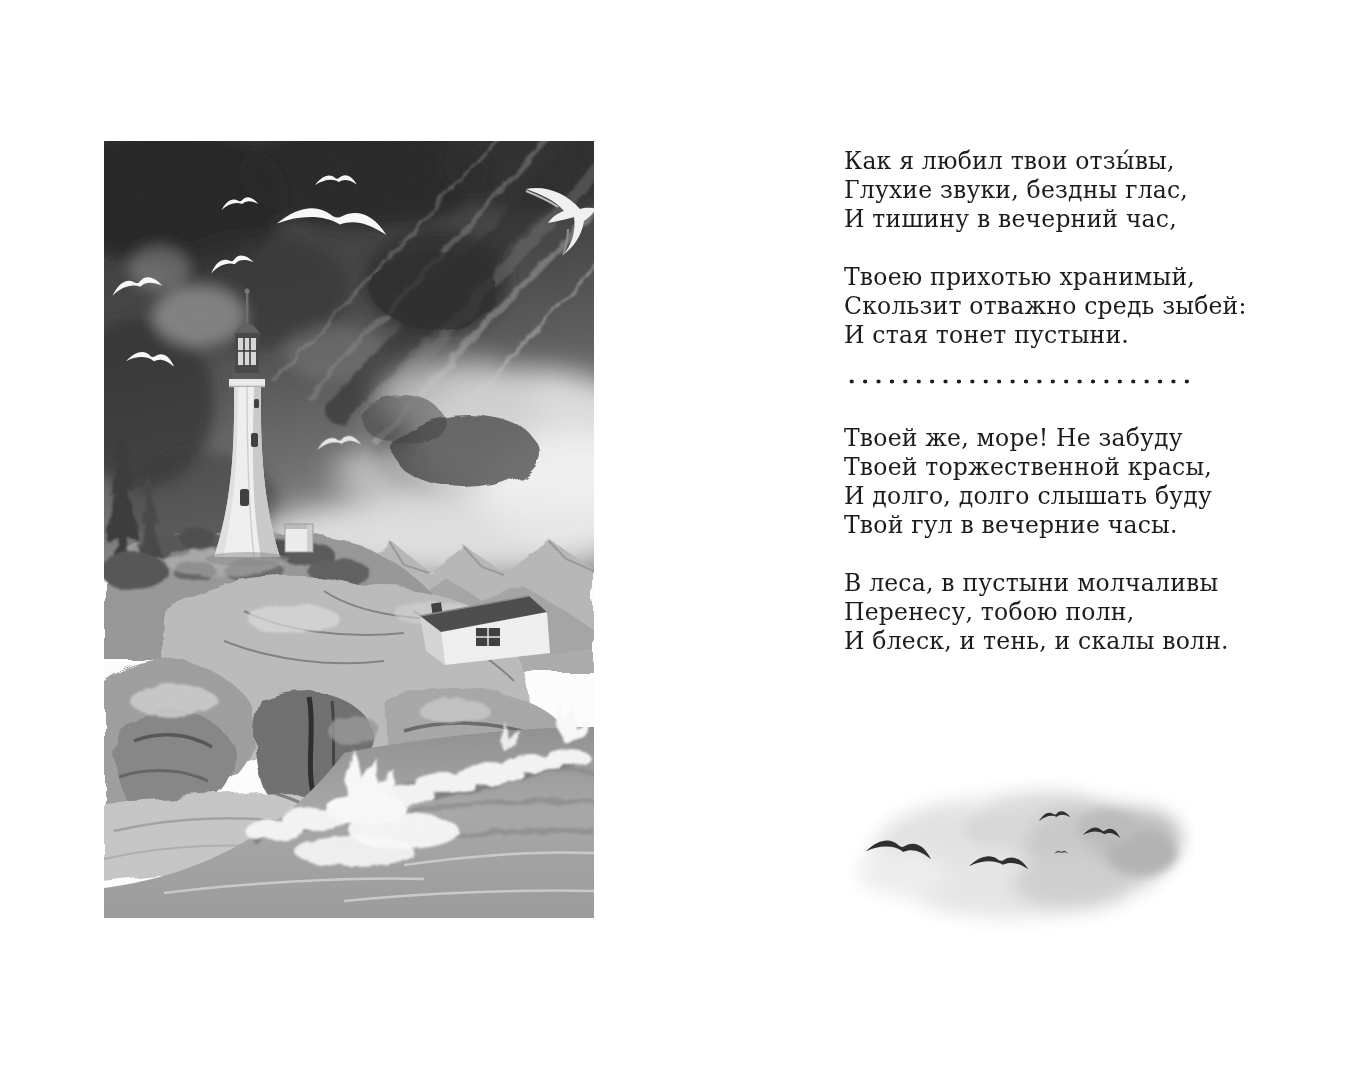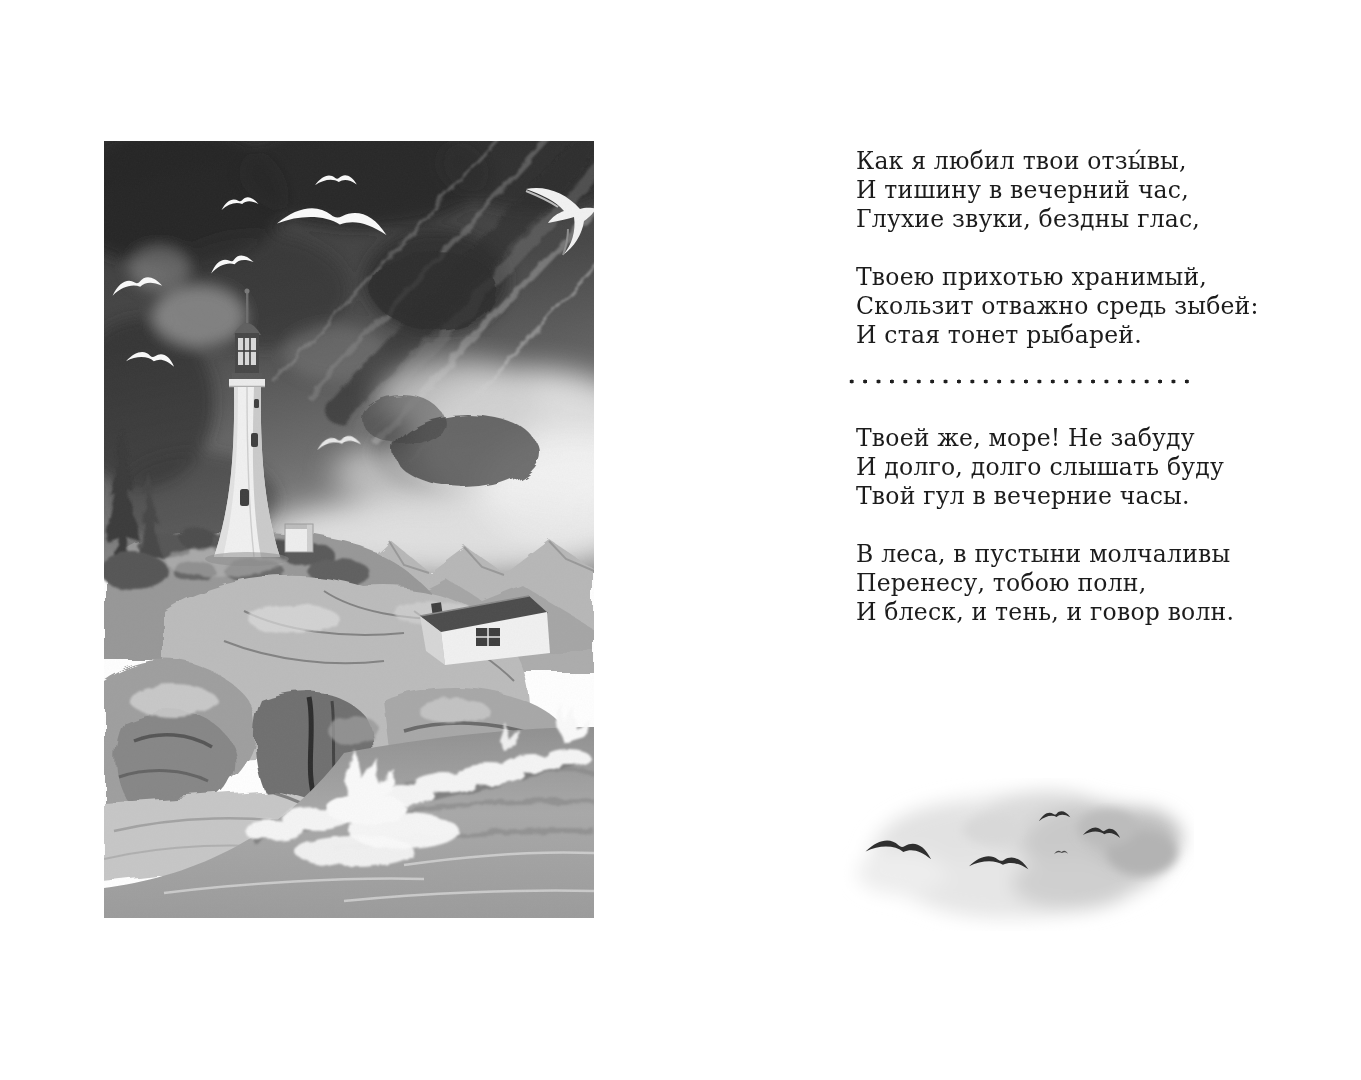--- a/index.html
+++ b/index.html
@@ -12,21 +12,21 @@
   
   .illustration{
     position:absolute;left:104px;top:141px;width:490px;height:777px;
   }
   .illustration svg{display:block;width:490px;height:777px;}
   
   .poem{
     position:absolute;left:844px;top:147px;
     color:#1c1c1c;font-size:23.5px;line-height:29px;letter-spacing:0.2px;
   }
-  .stanza{margin:0 0 29px 12px;}
+  .stanza{margin:0 0 29px 0;}
   .line{white-space:pre;}
   .dots{
     width:349px;height:5px;margin:22px 0 40px 1px;
     background-image:radial-gradient(circle,#1e1e1e 1.8px,rgba(0,0,0,0) 2.2px);
     background-size:13.42px 5px;background-position:0 50%;background-repeat:repeat-x;
   }
   
   .vignette{
     position:absolute;left:842px;top:768px;width:352px;height:172px;
   }
@@ -286,38 +286,39 @@
         </g>
       </g>
 
       <rect width="490" height="777" filter="url(#grain)" opacity="0.14"></rect>
     </svg>
   </figure>
 
   <section class="poem">
     <div class="stanza">
       <div class="line">Как я любил твои отзы́вы,</div>
+      <div class="line">Глухие звуки, бездны глас,</div>
       <div class="line">И тишину в вечерний час,</div>
-      <div class="line">Глухие звуки, бездны глас,</div>
     </div>
     <div class="stanza">
       <div class="line">Твоею прихотью хранимый,</div>
       <div class="line">Скользит отважно средь зыбей:</div>
-      <div class="line">И стая тонет рыбарей.</div>
+      <div class="line">И стая тонет пустыни.</div>
     </div>
     <div class="dots"></div>
     <div class="stanza">
       <div class="line">Твоей же, море! Не забуду</div>
+      <div class="line">Твоей торжественной красы,</div>
       <div class="line">И долго, долго слышать буду</div>
       <div class="line">Твой гул в вечерние часы.</div>
     </div>
     <div class="stanza">
       <div class="line">В леса, в пустыни молчаливы</div>
       <div class="line">Перенесу, тобою полн,</div>
-      <div class="line">И блеск, и тень, и говор волн.</div>
+      <div class="line">И блеск, и тень, и скалы волн.</div>
     </div>
   </section>
 
   <div class="vignette" aria-label="Лёгкое серое облако с четырьмя тёмными силуэтами птиц">
     <svg viewBox="0 0 352 172" xmlns="http://www.w3.org/2000/svg" aria-hidden="true">
       <defs>
         <filter id="cs">
             <feGaussianBlur stdDeviation="9"></feGaussianBlur>
           </filter>
         <filter id="cs2">

